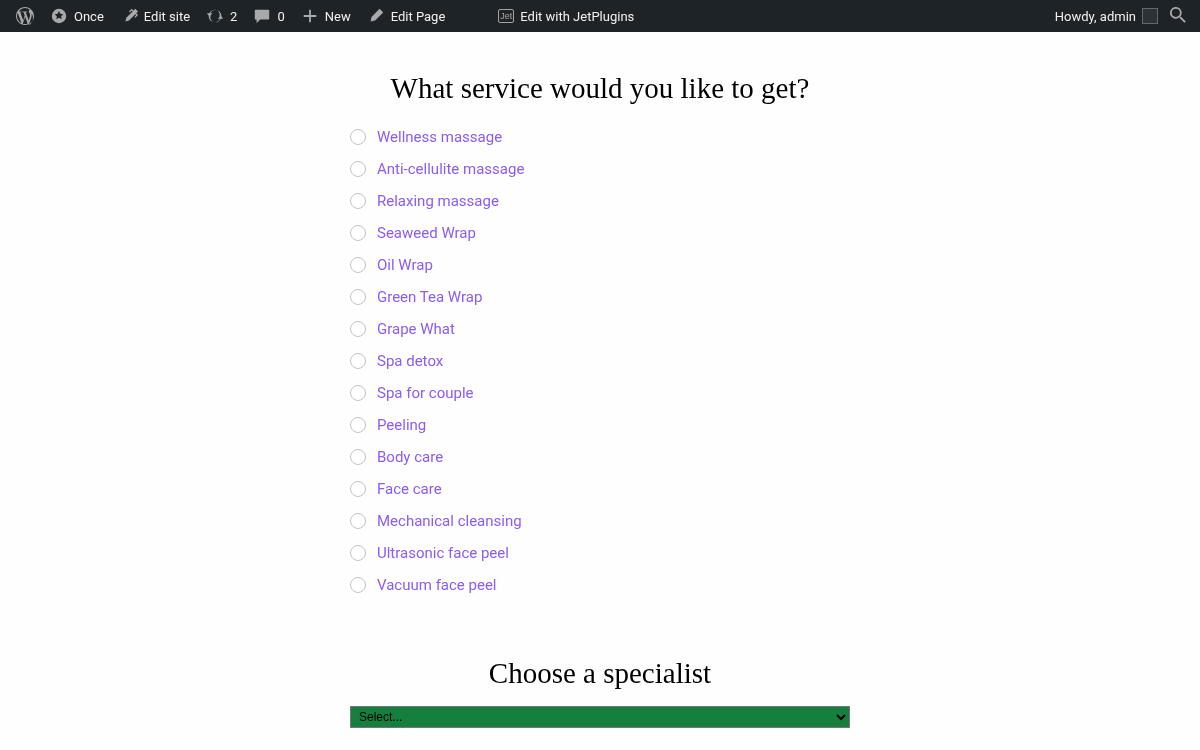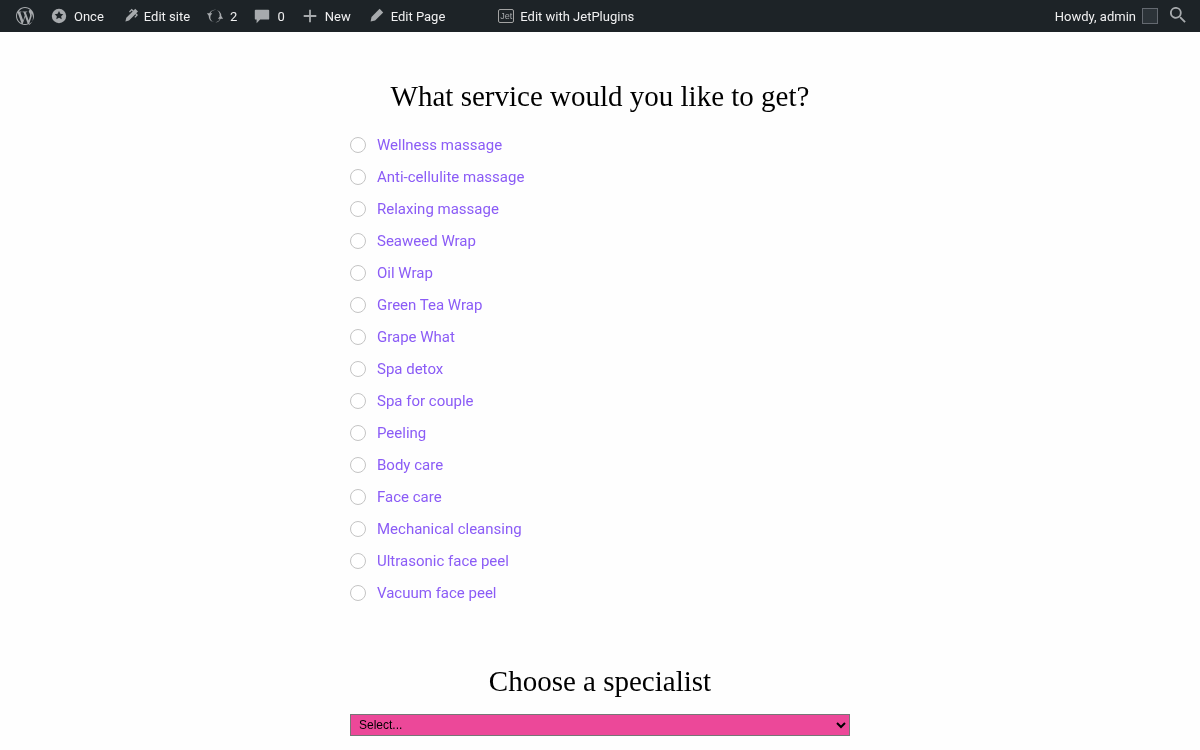--- a/index.html
+++ b/index.html
@@ -48,21 +48,21 @@
     border: 1px solid #646970;
     background: #2c3338;
   }
   
   .content {
     width: 100%;
     padding-top: 40px;
   }
   .container {
     width: 500px;
-    margin: 8px auto;
+    margin: 0 auto;
   }
   h2 {
     font-family: Georgia, 'Times New Roman', serif;
     font-weight: 400;
     font-size: 29px;
     text-align: center;
     color: #000;
     margin-bottom: 16px;
   }
   .radio-list {
@@ -92,21 +92,21 @@
     margin-top: 56px;
   }
   .select-wrap {
     margin-top: 10px;
   }
   select {
     width: 100%;
     height: 22px;
     font-size: 12px;
     border: 1px solid #767676;
-    background: #ec4899;
+    background: #15803d;
     padding: 0 4px;
   }
 </style>
 </head>
 <body>
 
 <div class="adminbar">
   <div class="adminbar-left">
     <div class="ab-item">
       <span class="ab-icon">

